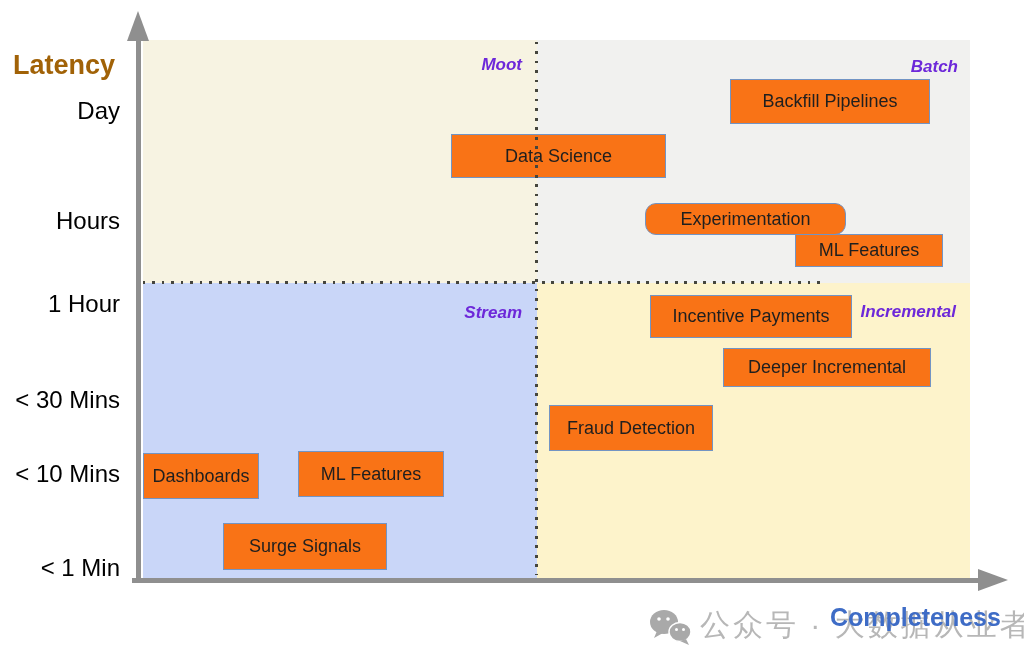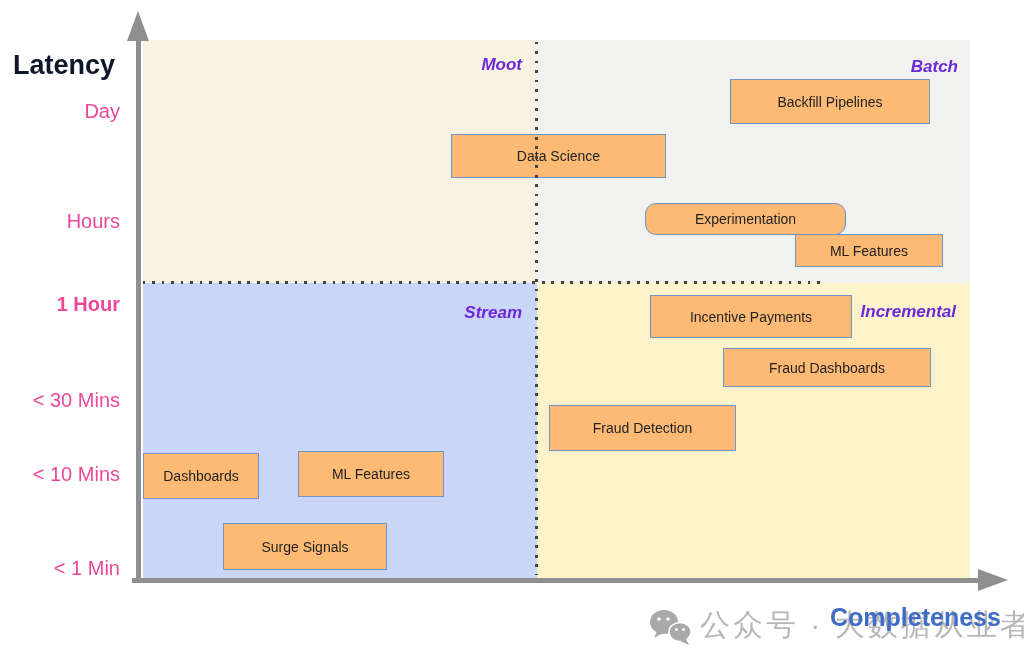--- a/index.html
+++ b/index.html
@@ -31,34 +31,34 @@
     border-bottom:30px solid #8f8f8f;
   }
   .xaxis-line{position:absolute;left:132px;top:578px;width:850px;height:5px;background:#8f8f8f;z-index:5;}
   .xaxis-arrow{
     position:absolute;left:978px;top:569px;width:0;height:0;z-index:5;
     border-top:11.5px solid transparent;border-bottom:11.5px solid transparent;
     border-left:30px solid #8f8f8f;
   }
   .y-title{
     position:absolute;left:13px;top:50px;font-size:27px;font-weight:600;
-    color:#0f172a;z-index:4;
+    color:#a16207;z-index:4;
   }
   .x-title{
     position:absolute;left:830px;top:603px;font-size:25px;font-weight:700;
     color:#3e6cc6;z-index:3;
   }
   .ytick{
-    position:absolute;left:4px;width:116px;text-align:right;font-size:20px;
-    color:#ec4899;transform:translateY(-50%);z-index:4;
+    position:absolute;left:4px;width:116px;text-align:right;font-size:24px;
+    color:#000000;transform:translateY(-50%);z-index:4;
   }
   .item-box{
     position:absolute;display:flex;align-items:center;justify-content:center;
-    background:#fdba74;border:1.6px solid #7294c4;box-sizing:border-box;
-    font-size:14px;color:#1f1f1f;z-index:3;white-space:nowrap;text-align:right;
+    background:#f97316;border:1.6px solid #7294c4;box-sizing:border-box;
+    font-size:18px;color:#1f1f1f;z-index:3;white-space:nowrap;text-align:right;
   }
   .watermark-text{
     position:absolute;left:700px;top:605px;font-size:30px;color:#b7b7b7;
     letter-spacing:3px;z-index:2;white-space:nowrap;
   }
   .wechat-icon{position:absolute;left:647px;top:607px;z-index:2;}
 </style>
 </head>
 <body>
 
@@ -80,32 +80,32 @@
   <div class="yaxis-line"></div>
   <div class="yaxis-arrow"></div>
   <div class="xaxis-line"></div>
   <div class="xaxis-arrow"></div>
 
   <div class="y-title">Latency</div>
   <div class="x-title">Completeness</div>
 
   <div class="ytick" style="top:111px;">Day</div>
   <div class="ytick" style="top:221px;text-align:right;">Hours</div>
-  <div class="ytick" style="top:304px;font-weight:bold;">1 Hour</div>
+  <div class="ytick" style="top:304px;">1 Hour</div>
   <div class="ytick" style="top:400px;">&lt; 30 Mins</div>
   <div class="ytick" style="top:474px;">&lt; 10 Mins</div>
   <div class="ytick" style="top:568px;text-align:right;">&lt; 1 Min</div>
 
   <div class="item-box" style="left:730px;top:79px;width:200px;height:45px;">Backfill Pipelines</div>
   <div class="item-box" style="left:451px;top:134px;width:215px;height:44px;">Data Science</div>
   <div class="item-box" style="left:645px;top:203px;width:201px;height:32px;border-radius:11px;">Experimentation</div>
   <div class="item-box" style="left:795px;top:234px;width:148px;height:33px;">ML Features</div>
   <div class="item-box" style="left:650px;top:295px;width:202px;height:43px;">Incentive Payments</div>
-  <div class="item-box" style="left:723px;top:348px;width:208px;height:39px;">Fraud Dashboards</div>
-  <div class="item-box" style="left:549px;top:405px;width:187px;height:46px;">Fraud Detection</div>
+  <div class="item-box" style="left:723px;top:348px;width:208px;height:39px;">Deeper Incremental</div>
+  <div class="item-box" style="left:549px;top:405px;width:164px;height:46px;">Fraud Detection</div>
   <div class="item-box" style="left:143px;top:453px;width:116px;height:46px;">Dashboards</div>
   <div class="item-box" style="left:298px;top:451px;width:146px;height:46px;">ML Features</div>
   <div class="item-box" style="left:192px;top:523px;width:164px;height:47px;margin-left:31px;">Surge Signals</div>
 
   <div class="wechat-icon">
     <svg width="48" height="40" viewBox="0 0 48 40">
       <ellipse cx="17" cy="15" rx="14" ry="12" fill="#a9a9a9"></ellipse>
       <path d="M10 24 L7 31 L16 26 Z" fill="#a9a9a9"></path>
       <circle cx="12" cy="12" r="1.8" fill="#ffffff"></circle>
       <circle cx="21" cy="12" r="1.8" fill="#ffffff"></circle>

